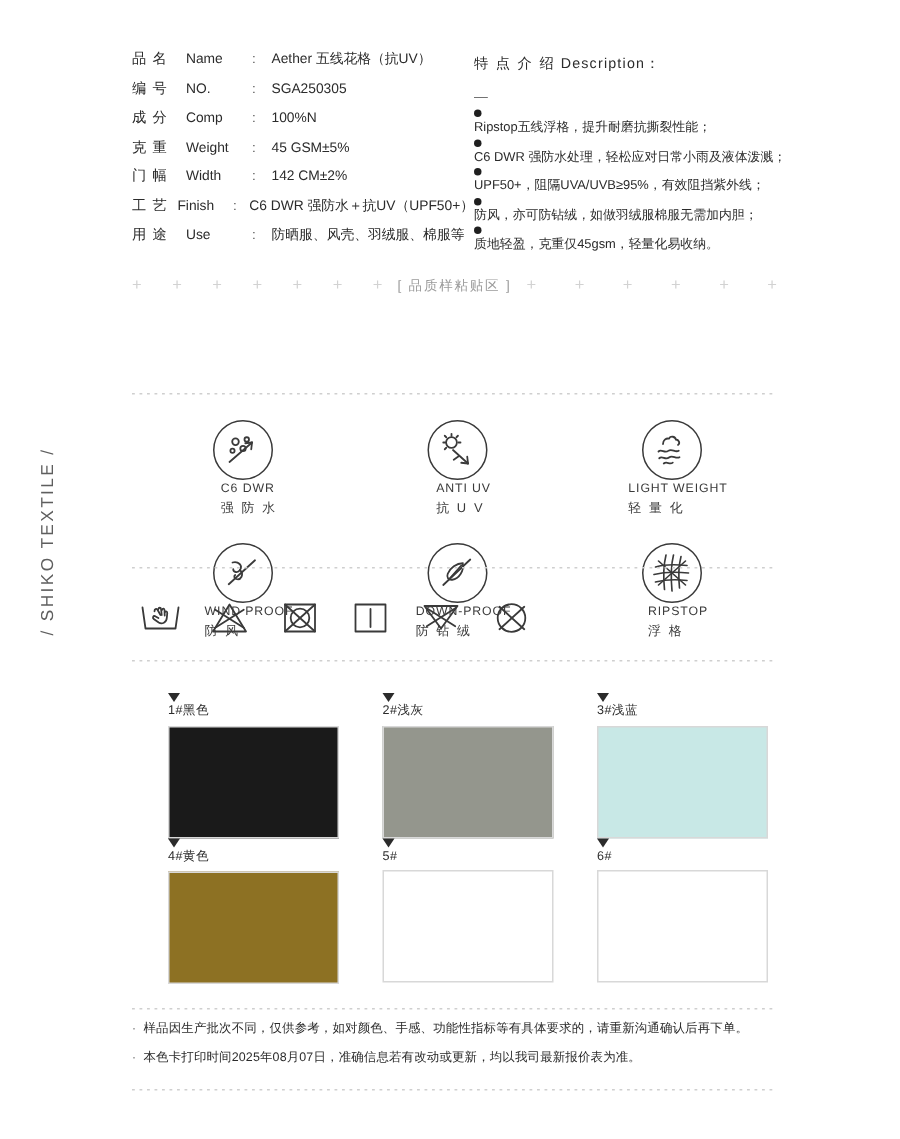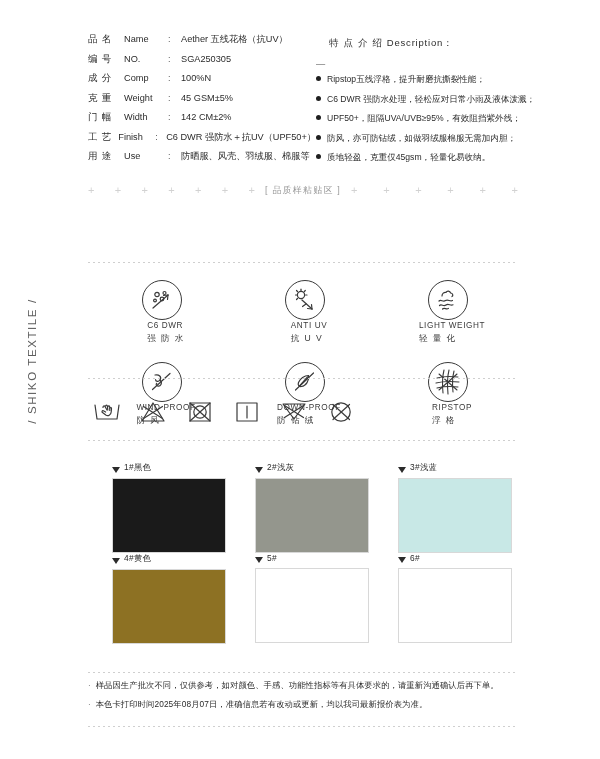--- a/index.html
+++ b/index.html
@@ -27,23 +27,23 @@
   .spec-left{width:228px;}
   .spec-right{width:202px;}
 
   .spec-row{display:flex;align-items:baseline;height:19.5px;}
   .sp-cn{width:36px;font-size:9.5px;letter-spacing:.8px;color:#2b2b2b;white-space:nowrap;}
   .sp-en{width:44px;font-size:9.2px;color:#2b2b2b;}
   .sp-colon{width:13px;font-size:9px;color:#555;}
   .sp-val{font-size:9.2px;color:#2b2b2b;white-space:nowrap;}
 
   .desc-title{font-size:9.5px;letter-spacing:.8px;margin-bottom:2px;height:19.5px;line-height:19.5px;}
-  .desc-title .t-cn{letter-spacing:1.2px;margin-left:13px;}
+  .desc-title .t-cn{letter-spacing:1.2px;}
   .desc-dash{height:19.5px;line-height:19.5px;font-size:9.2px;color:#6a6a6a;}
-  .desc-item{display:flex;align-items:baseline;height:19.5px;}
+  .desc-item{display:flex;align-items:baseline;height:19.5px;flex-direction:column;}
   .desc-dot{
     width:5px;height:5px;border-radius:50%;background:#1f1f1f;
     margin-right:6px;flex:0 0 auto;position:relative;top:-1px;
   }
   .desc-txt{font-size:8.6px;color:#2b2b2b;white-space:nowrap;}
 
   
   .paste-zone{
     position:absolute;left:88px;top:178px;width:430px;height:24px;
     display:flex;align-items:center;justify-content:center;
@@ -81,21 +81,21 @@
 
   
   .care{position:absolute;left:92px;top:394px;width:430px;display:flex;gap:0;}
   .care-sym{width:47px;height:36px;display:flex;align-items:center;justify-content:flex-start;}
 
   
   .colors{position:absolute;left:112px;top:462px;width:400px;}
   .col-row{display:flex;justify-content:space-between;}
   .col-row + .col-row{margin-top:0;gap:28px;}
   .col-cell{width:114px;}
-  .col-head{display:flex;align-items:flex-end;margin-bottom:5px;}
+  .col-head{display:flex;align-items:flex-start;margin-bottom:5px;flex-direction:column;}
   .tri{
     width:0;height:0;border-left:4.5px solid transparent;border-right:4.5px solid transparent;
     border-top:6px solid #2b2b2b;margin-right:4px;flex:0 0 auto;
   }
   .col-name{font-size:8.4px;color:#2b2b2b;letter-spacing:.3px;white-space:nowrap;}
   .col-chip{width:114px;height:75px;border:1px solid #d8d8d8;box-sizing:border-box;}
 
   
   .notes{position:absolute;left:88px;top:680px;width:430px;}
   .note{display:flex;align-items:baseline;height:19px;}

